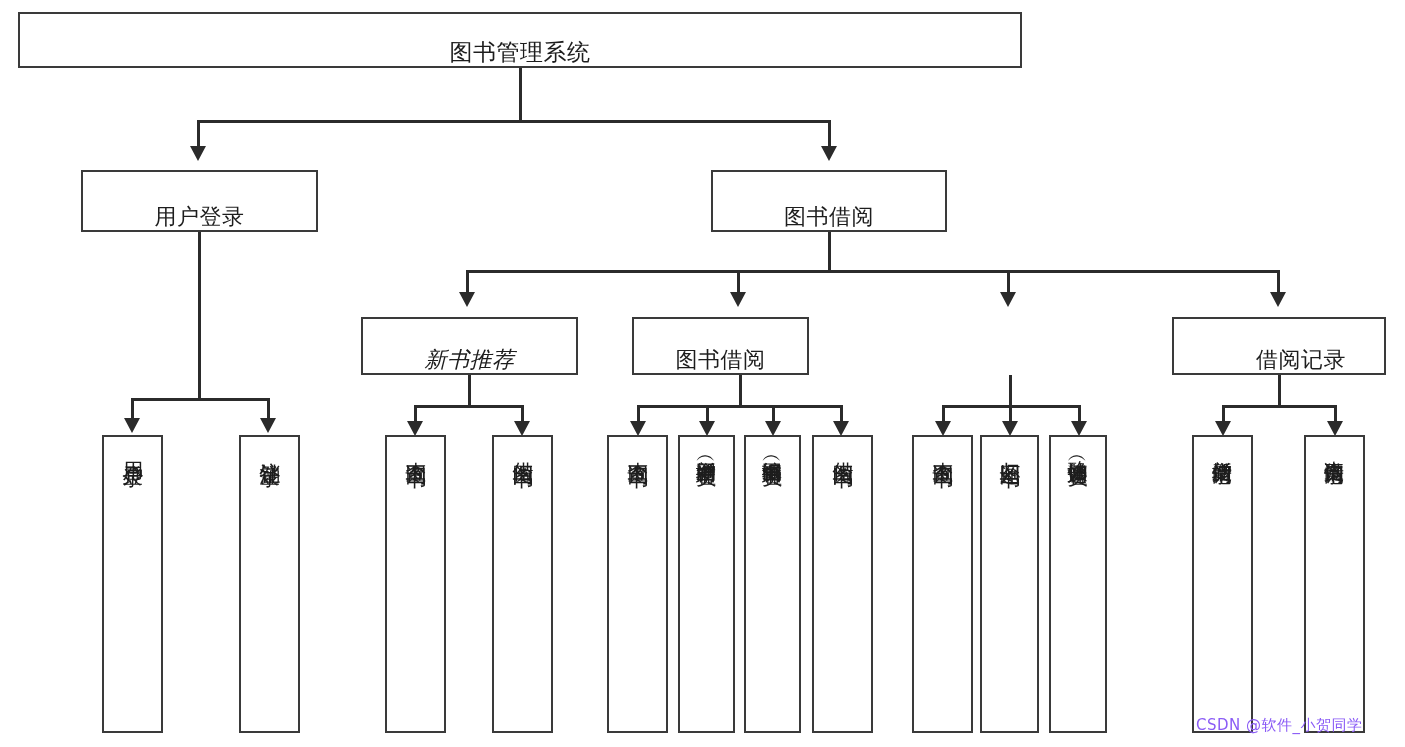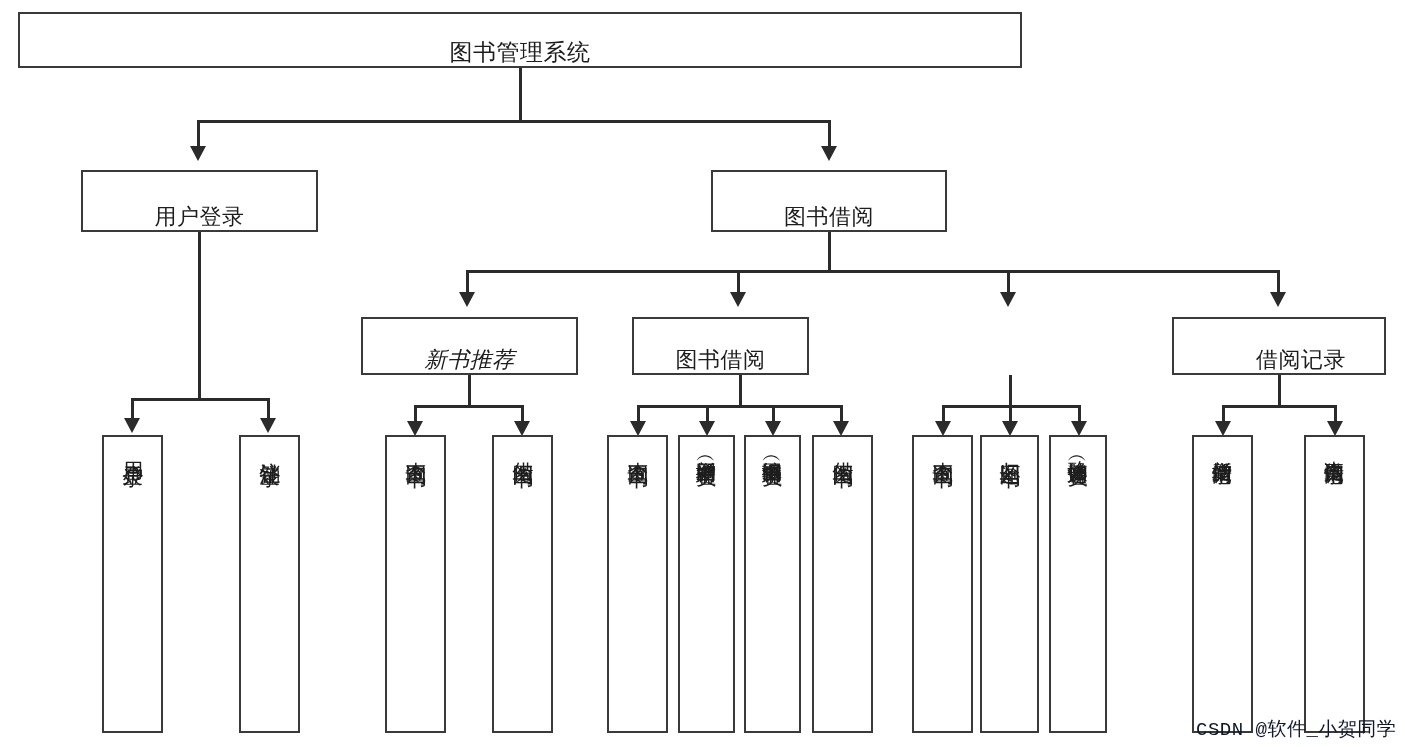--- a/index.html
+++ b/index.html
@@ -75,27 +75,26 @@
     width: 0;
     height: 0;
     border-left: 8px solid transparent;
     border-right: 8px solid transparent;
     border-top: 15px solid #2b2b2b;
     z-index: 2;
   }
   
   #watermark {
     position: absolute;
-    color: #0f172a;
-    font-size: 19px;
+    color: #8b5cf6;
+    font-size: 15px;
     letter-spacing: 0.5px;
     white-space: nowrap;
     z-index: 5;
     pointer-events: none;
-    font-family: Liberation Mono, monospace;
   }
 </style>
 </head>
 <body>
 
 <div id="canvas">
 
   <div class="node root horiz" style="left:18px; top:12px; width:1004px; height:56px;">
     <span class="label">图书管理系统</span>
   </div>

